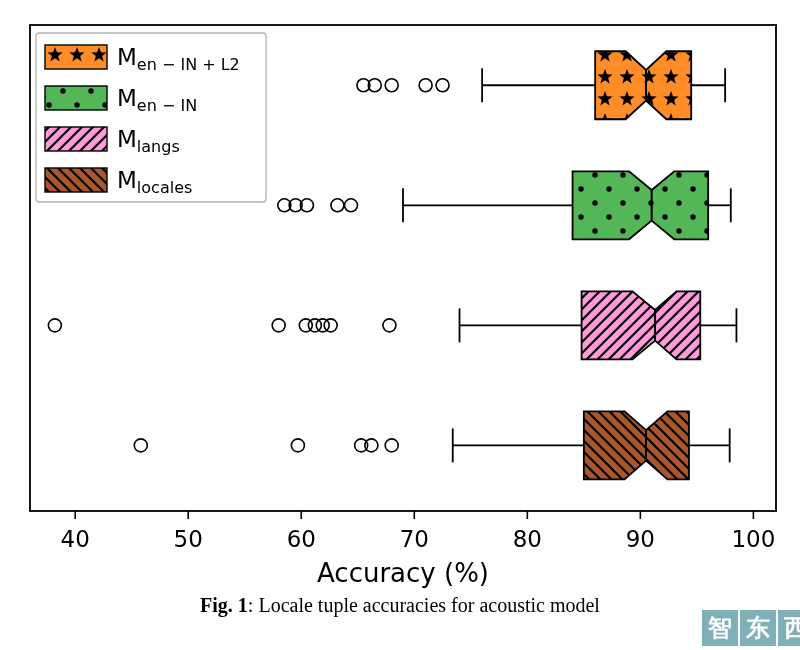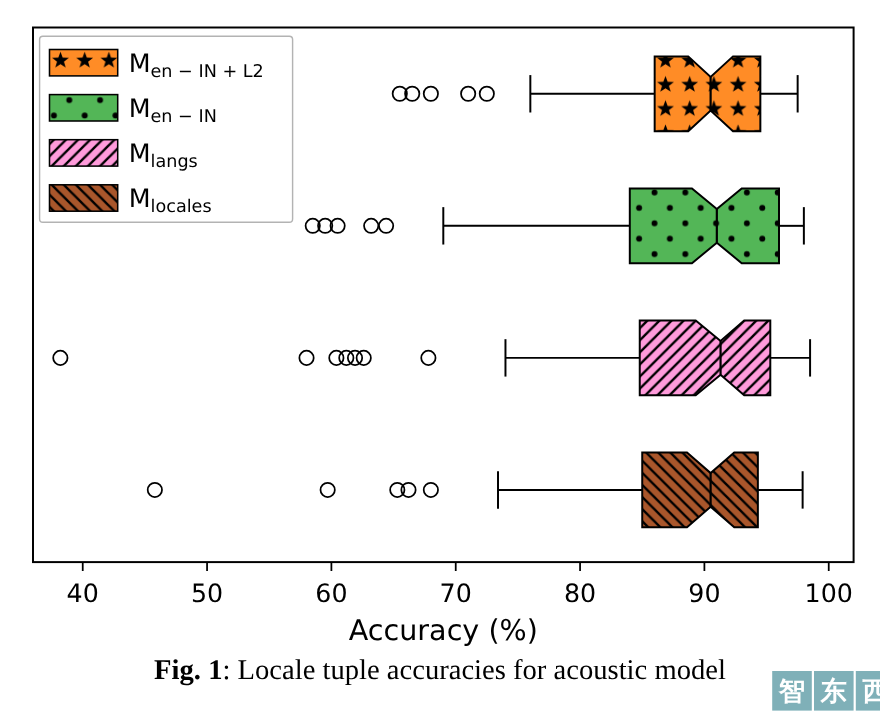--- a/index.html
+++ b/index.html
@@ -1,21 +1,21 @@
 <!DOCTYPE html>
 <html><head>
 <meta charset="utf-8">
 <style>
   html,body{margin:0;padding:0;}
   body{width:800px;height:650px;background:#ffffff;overflow:hidden;position:relative;
        font-family:"DejaVu Sans",sans-serif;}
   .figure{width:800px;height:650px;position:relative;background:#fff;}
   svg text{font-family:"DejaVu Sans",sans-serif;fill:#000;}
   .caption{position:absolute;left:0;top:594px;width:100%;text-align:center;
-           font-family:"Liberation Serif",serif;font-size:26px;color:#000;}
+           font-family:"Liberation Serif",serif;font-size:20px;color:#000;}
   .cap-bold{font-weight:bold;}
   .watermark{position:absolute;right:-14px;bottom:4px;display:flex;gap:2px;opacity:0.55;}
   .wm-tile{width:36px;height:36px;background:#17707f;color:#ffffff;font-size:24px;
            font-weight:bold;display:flex;align-items:center;justify-content:center;}
 </style>
 </head>
 <body>
 
 <div class="figure">
 

